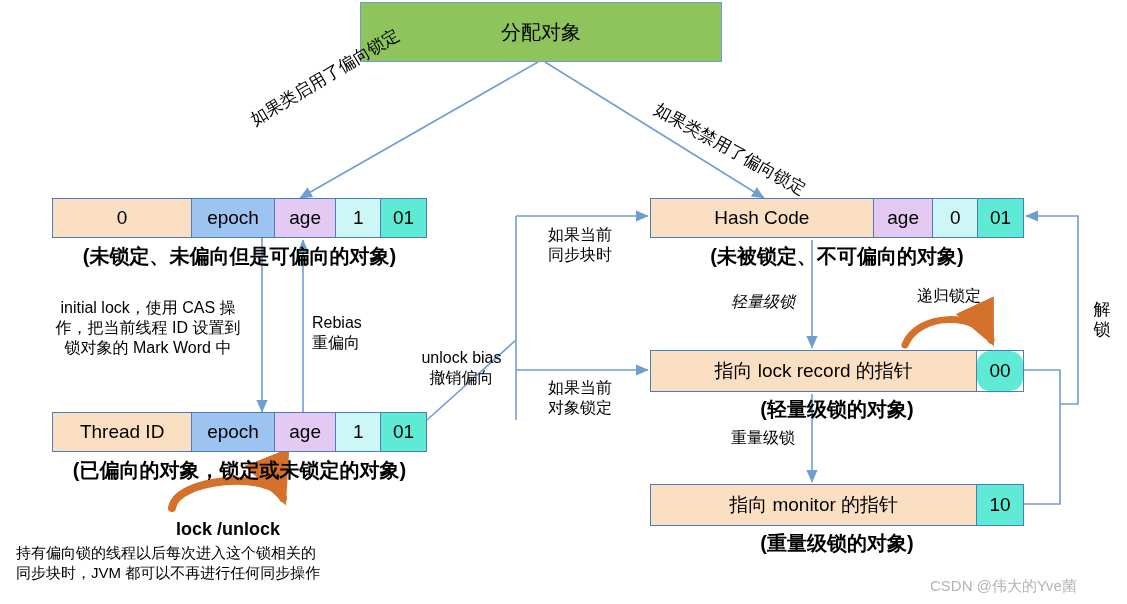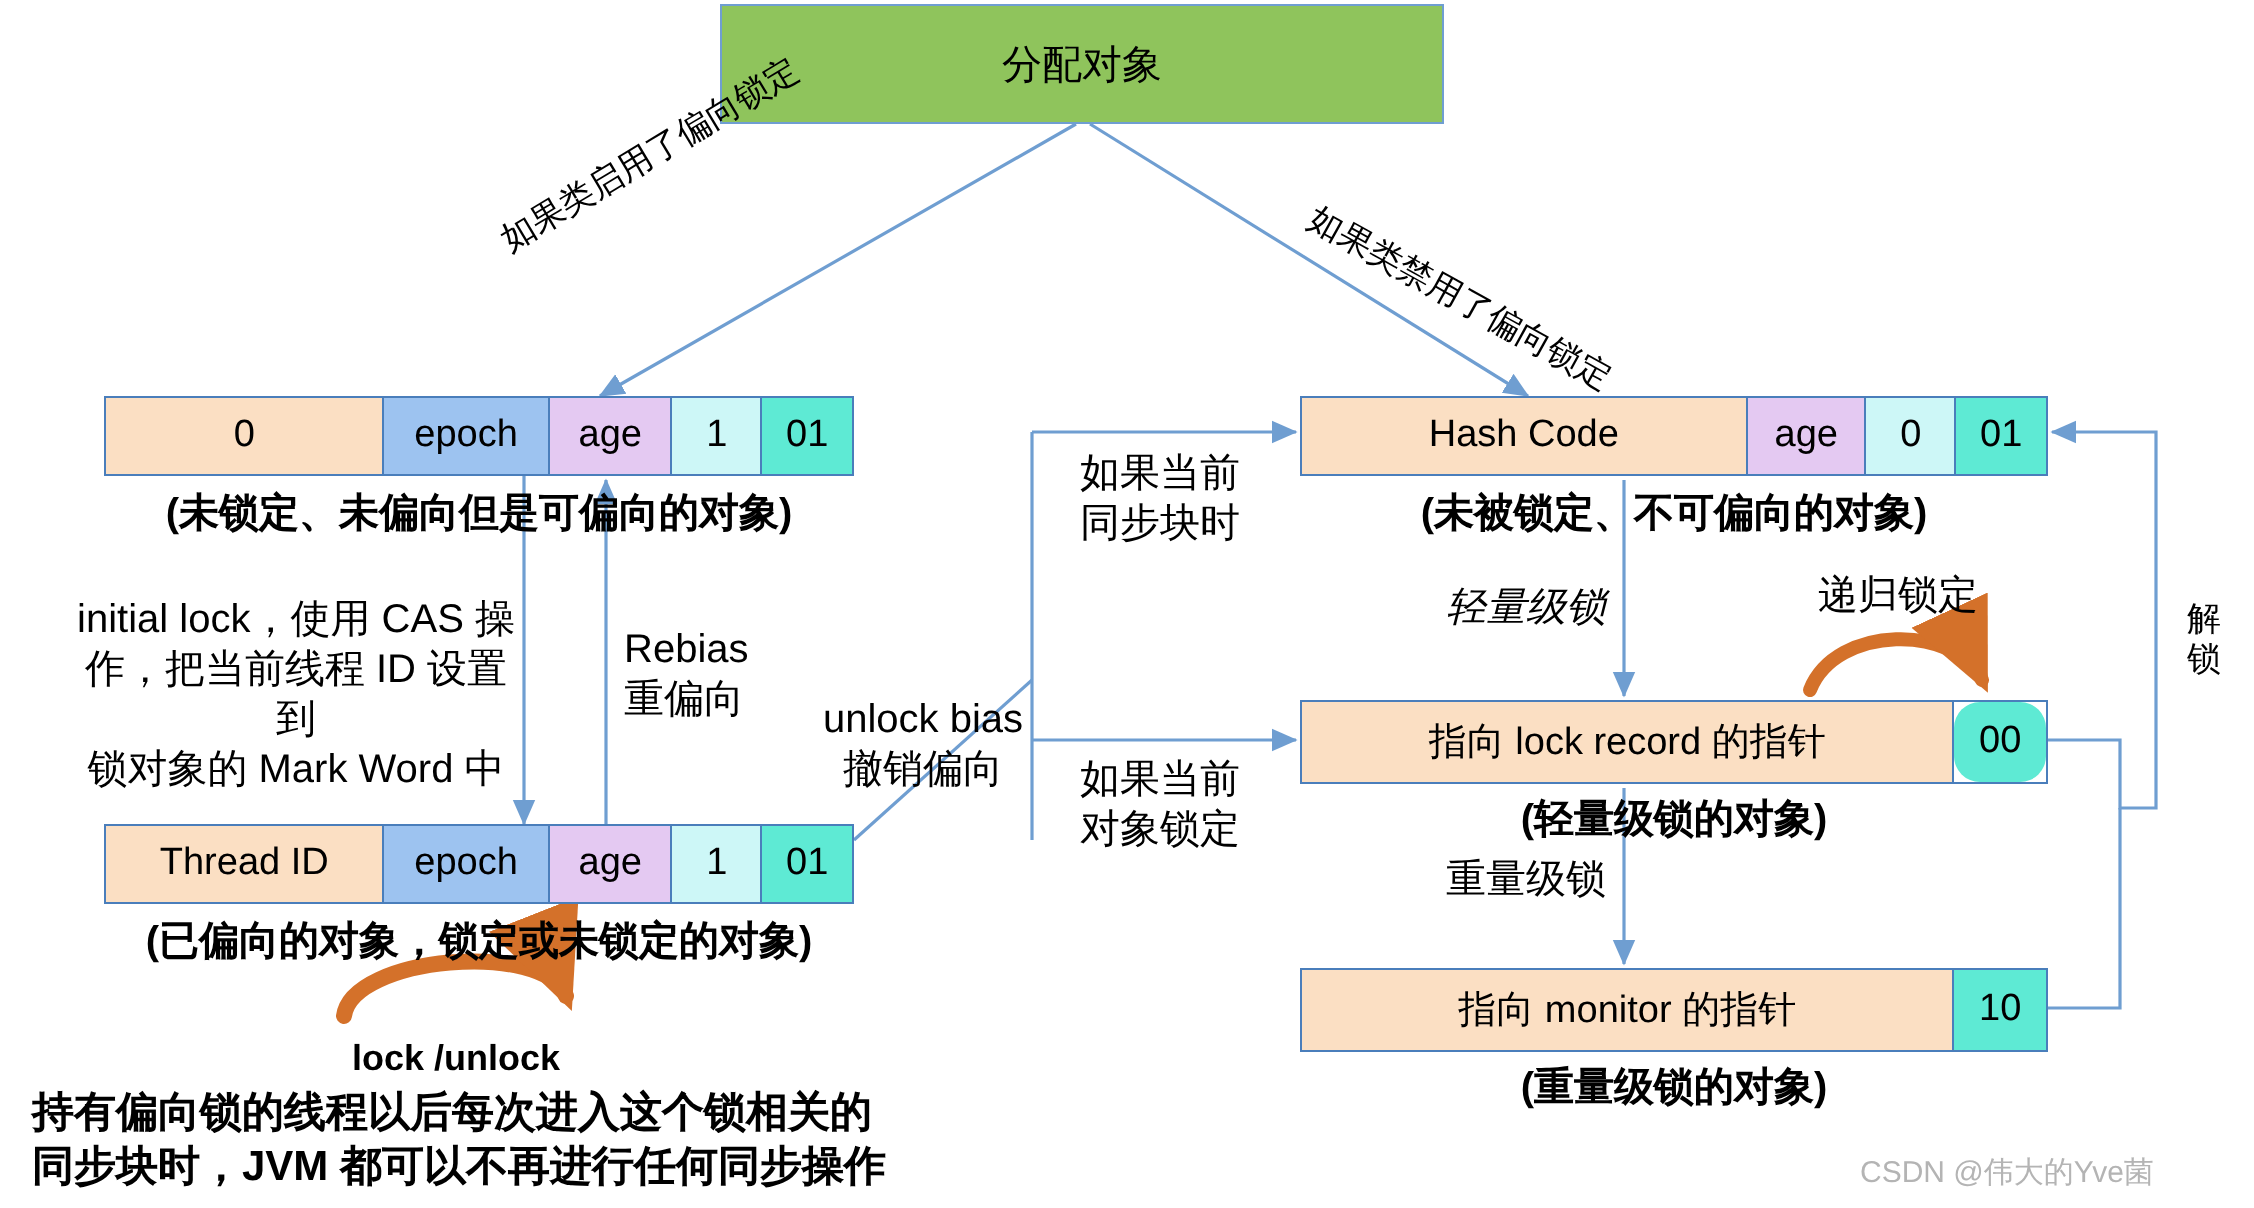--- a/index.html
+++ b/index.html
@@ -27,26 +27,26 @@
 
   .green-head {
     position: absolute; background: #8fc45c; border: 1px solid #6f9ed1;
     display: flex; align-items: center; justify-content: center;
     font-size: 20px; color: #000;
   }
 
   .caption { position: absolute; font-size: 20px; font-weight: bold; text-align: center;
              white-space: nowrap; }
 
-  .lbl { position: absolute; font-size: 20px; line-height: 1.25; text-align: center; }
+  .lbl { position: absolute; font-size: 16px; line-height: 1.25; text-align: center; }
   .rot-left  { position: absolute; font-size: 17px; transform: rotate(-31deg); transform-origin: left bottom; white-space: nowrap; }
   .rot-right { position: absolute; font-size: 17px; transform: rotate(29deg); transform-origin: left bottom; white-space: nowrap; }
   .vert { position: absolute; font-size: 17px; width: 20px; text-align: center; line-height: 1.15; }
 
-  .bignote { position: absolute; font-size: 21px; font-weight: bold; line-height: 1.3; }
+  .bignote { position: absolute; font-size: 15px; font-weight: normal; line-height: 1.3; }
   .locklabel { position: absolute; font-size: 18px; font-weight: bold; white-space: nowrap; }
   .watermark { position: absolute; font-size: 15px; color: #b4b4b4; white-space: nowrap; }
 </style>
 </head>
 <body>
 
 <div id="stage">
 
   <svg class="wires" viewBox="0 0 1127 604">
     <defs>

